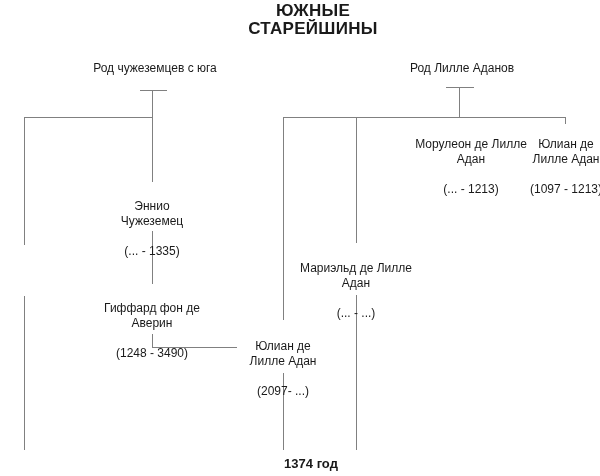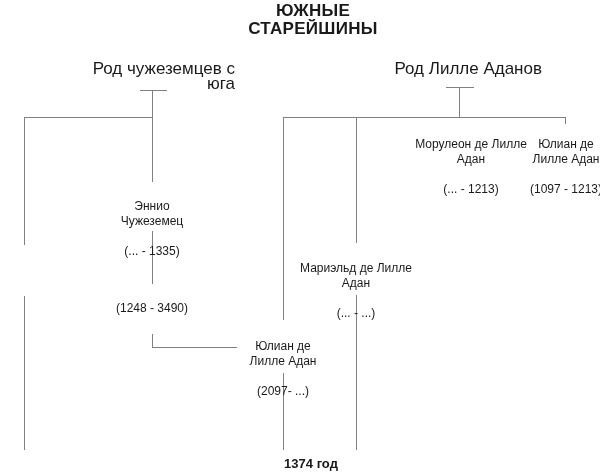--- a/index.html
+++ b/index.html
@@ -24,22 +24,22 @@
     text-align: center;
     font-size: 17px;
     line-height: 18px;
     font-weight: bold;
     white-space: pre-line;
     letter-spacing: 0.3px;
   }
   .house {
     position: absolute;
     width: 160px;
-    text-align: right;
-    font-size: 17px;
+    text-align: center;
+    font-size: 12px;
     line-height: 15px;
   }
   .house.left  { left: 75px;  top: 61px; }
   .house.right { left: 382px; top: 61px; }
   .node {
     position: absolute;
     text-align: center;
     font-size: 12px;
     line-height: 15px;
     white-space: pre-line;
@@ -96,20 +96,22 @@
   <div class="ln" style="left:565px; top:117px; width:1px;   height:7px;"></div>
 
 
   <div class="node ennio">
     <div class="name">Эннио
 Чужеземец</div>
     <div class="years">(... - 1335)</div>
   </div>
 
   <div class="node giffard">
+    <div class="name">Гиффард фон де
+Аверин</div>
     <div class="years">(1248 - 3490)</div>
   </div>
 
   <div class="node julian2097">
     <div class="name">Юлиан де
 Лилле Адан</div>
     <div class="years">(2097- ...)</div>
   </div>
 
   <div class="node marield">

